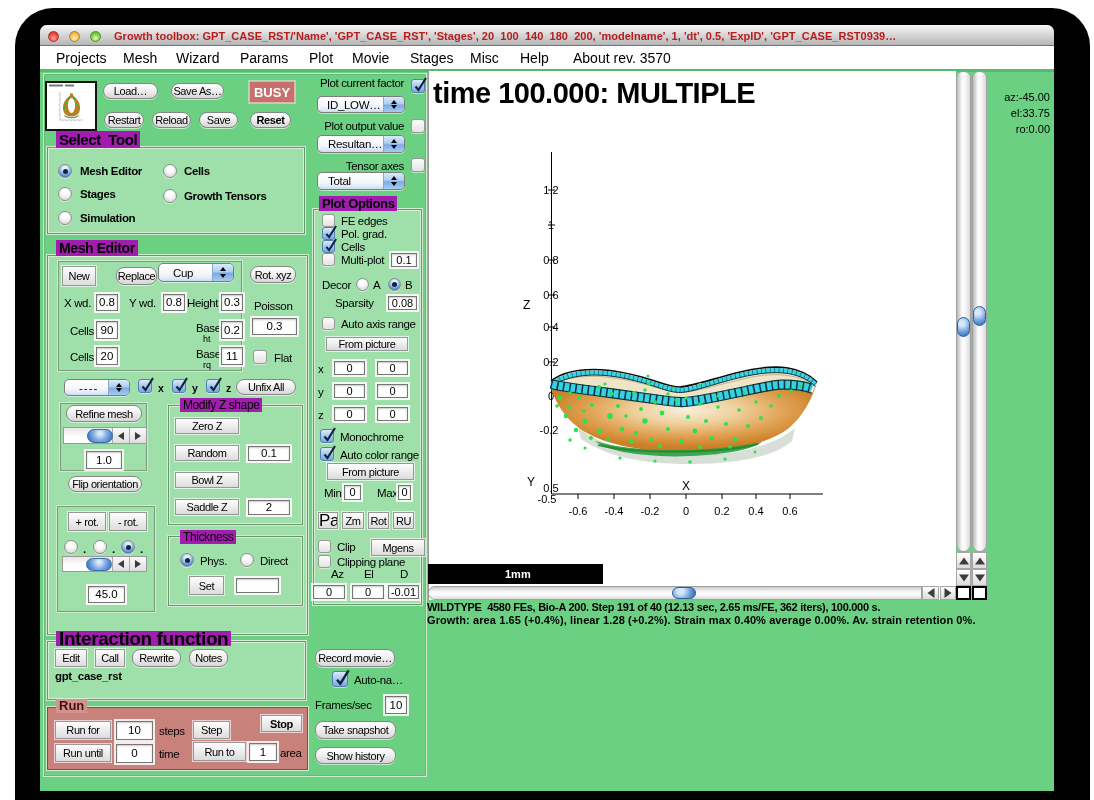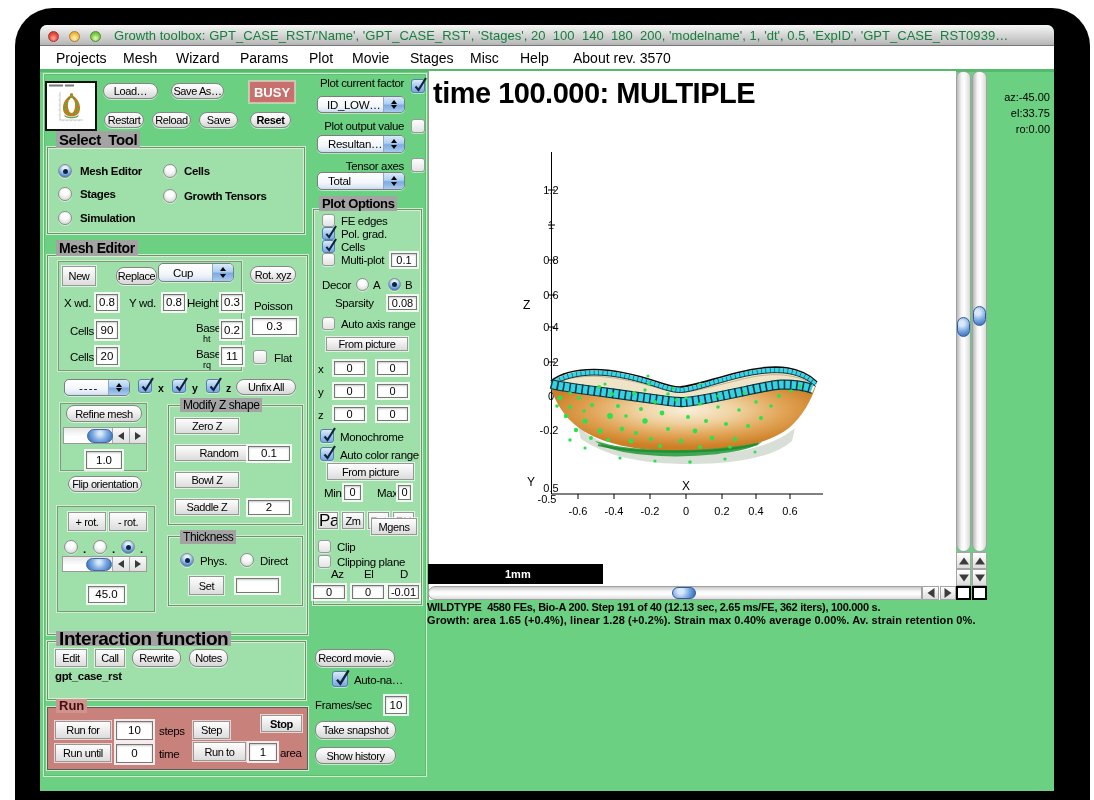--- a/index.html
+++ b/index.html
@@ -5,27 +5,27 @@
 body{font-family:"Liberation Sans",sans-serif;position:relative;color:#000}
 .a{position:absolute}
 #shadow{left:15px;top:8px;width:1075px;height:792px;background:#000;border-radius:38px 38px 0 0}
 #win{left:40px;top:25px;width:1014px;height:766px;background:#6bd081;border-radius:7px 7px 0 0}
 #titlebar{left:40px;top:25px;width:1014px;height:21px;border-radius:7px 7px 0 0;
  background:linear-gradient(#f7f7f7,#d9d9d9 45%,#bdbdbd 90%,#b3b3b3);border-bottom:1px solid #777}
 .tl{width:11px;height:11px;border-radius:50%;top:31px}
 #tlr{left:48px;background:radial-gradient(circle at 50% 68%,#ff9d94 0 10%,#f25549 45%,#cd3a30 85%,#9c2c25);border:1px solid #a23830}
 #tly{left:69px;background:radial-gradient(circle at 50% 68%,#ffeab2 0 10%,#f7c95f 45%,#e8a52e 85%,#b27d20);border:1px solid #ad8122}
 #tlg{left:90px;background:radial-gradient(circle at 50% 68%,#d7f6b8 0 10%,#8ed455 45%,#62b52f 85%,#47892a);border:1px solid #4f8f28}
-#wtitle{left:114px;top:27px;width:940px;height:18px;font-size:13px;letter-spacing:0.03px;font-weight:normal;color:#15803d;line-height:18px;white-space:nowrap;overflow:hidden}
+#wtitle{left:114px;top:27px;width:940px;height:18px;font-size:11px;letter-spacing:0.03px;font-weight:bold;color:#b91c1c;line-height:18px;white-space:nowrap;overflow:hidden}
 #menubar{left:40px;top:46px;width:1014px;height:23px;background:#fff}
 .mi{top:49px;height:18px;line-height:18px;font-size:14px;color:#000}
 #mstrip{left:40px;top:69px;width:1014px;height:3px;background:#54ba6c}
 
 .pnl{background:#9fe0aa;border:1px solid #6f936f;box-shadow:0 0 0 1px #d5efd5 inset, 0 0 0 1px #cfeccf}
-.plbl{background:#a3a3a3;font-weight:bold;color:#000;white-space:nowrap;padding:0 3px;letter-spacing:-0.4px}
+.plbl{background:#a21caf;font-weight:bold;color:#000;white-space:nowrap;padding:0 3px;letter-spacing:-0.4px}
 
 .btn{background:linear-gradient(#ffffff,#f2f2f2 40%,#d9d9d9 95%);border:1px solid #868686;border-radius:8px;
  font-size:11px;letter-spacing:-0.4px;white-space:nowrap;overflow:hidden;text-align:center;color:#000;box-shadow:0 1px 0 rgba(255,255,255,.6)}
 .sq{background:linear-gradient(#fdfdfd,#efefef 45%,#dcdcdc);border:1px solid #979797;font-size:11px;letter-spacing:-0.4px;white-space:nowrap;overflow:hidden;text-align:center;color:#000;
  box-shadow:0 0 0 1px rgba(255,255,255,.65)}
 .bold{font-weight:bold}
 
 .fld{background:#fff;border:1px solid #767676;box-shadow:0 0 0 2px rgba(255,255,255,.85),inset 0 1px 2px rgba(0,0,0,.22);
  font-size:11.5px;text-align:center;color:#000}
 
@@ -205,21 +205,21 @@
 <div class="a sld" style="left:63px;top:427px;width:84px;height:17px">
  <span class="ar al" style="right:17px"></span>
     <span class="ar ar2" style="right:0"></span>
  <span class="th" style="left:23px;top:1px;height:14px"></span>
 </div>
 <div class="a fld" style="left:86px;top:451px;width:36px;height:18px;line-height:16px">1.0</div>
 
 <div class="a pnl" style="left:168px;top:405px;width:135px;height:120px;background:#9fe0aa"></div>
 <div class="a plbl" style="left:180px;top:398px;height:14px;line-height:14px;font-size:12px;font-weight:normal">Modify Z shape</div>
 <div class="a sq" style="left:175px;top:418px;width:64px;height:16px;line-height:15px">Zero Z</div>
-<div class="a sq" style="left:175px;top:445px;width:88px;height:16px;line-height:15px">Random</div>
+<div class="a sq" style="left:175px;top:445px;width:64px;height:16px;line-height:15px">Random</div>
 <div class="a fld" style="left:248px;top:446px;width:42px;height:15px;line-height:13px">0.1</div>
 <div class="a sq" style="left:175px;top:472px;width:64px;height:16px;line-height:15px">Bowl Z</div>
 <div class="a sq" style="left:175px;top:499px;width:64px;height:16px;line-height:15px">Saddle Z</div>
 <div class="a fld" style="left:248px;top:500px;width:42px;height:15px;line-height:13px">2</div>
 
 <div class="a btn" style="left:68px;top:476px;width:74px;height:16px;line-height:15px">Flip orientation</div>
 
 <div class="a" style="left:57px;top:506px;width:98px;height:106px;border:1px solid #7d9a7d;box-shadow:0 0 0 1px #cfeccf"></div>
 <div class="a sq" style="left:68px;top:512px;width:38px;height:19px;line-height:18px">+ rot.</div>
 <div class="a sq" style="left:109px;top:512px;width:38px;height:19px;line-height:18px">- rot.</div>
@@ -344,21 +344,21 @@
 <div class="a t f12" style="left:324px;top:487px">Min</div>
 <div class="a fld" style="left:344px;top:485px;width:17px;height:15px;line-height:13px;font-size:11px">0</div>
 <div class="a t f12" style="left:377px;top:487px">Max</div>
 <div class="a fld" style="left:398px;top:485px;width:13px;height:15px;line-height:13px;font-size:11px">0</div>
 <div class="a sq" style="left:318px;top:512px;width:20px;height:17px;line-height:16px;font-size:17px">Pan</div>
 <div class="a sq" style="left:342px;top:512px;width:22px;height:17px;line-height:16px;font-size:11px">Zm</div>
 <div class="a sq" style="left:368px;top:512px;width:21px;height:17px;line-height:16px;font-size:11px">Rot</div>
 <div class="a sq" style="left:393px;top:512px;width:21px;height:17px;line-height:16px;font-size:11px">RU</div>
 <div class="a cb" style="left:318px;top:540px;width:13px;height:13px"></div>
 <div class="a t f12" style="left:337px;top:541px">Clip</div>
-<div class="a sq" style="left:371px;top:518px;width:46px;height:17px;line-height:16px">Mgens</div>
+<div class="a sq" style="left:371px;top:539px;width:54px;height:17px;line-height:16px">Mgens</div>
 <div class="a cb" style="left:318px;top:555px;width:13px;height:13px"></div>
 <div class="a t f12" style="left:337px;top:556px">Clipping plane</div>
 <div class="a t f12" style="left:331px;top:568px">Az</div>
 <div class="a t f12" style="left:364px;top:568px">El</div>
 <div class="a t f12" style="left:400px;top:568px">D</div>
 <div class="a fld" style="left:313px;top:585px;width:32px;height:14px;line-height:12px;font-size:11px">0</div>
 <div class="a fld" style="left:352px;top:585px;width:32px;height:14px;line-height:12px;font-size:11px">0</div>
 <div class="a fld" style="left:388px;top:585px;width:31px;height:14px;line-height:12px;font-size:11px">-0.01</div>
 
 <div class="a btn" style="left:315px;top:649px;width:80px;height:18px;line-height:17px">Record movie…</div>

